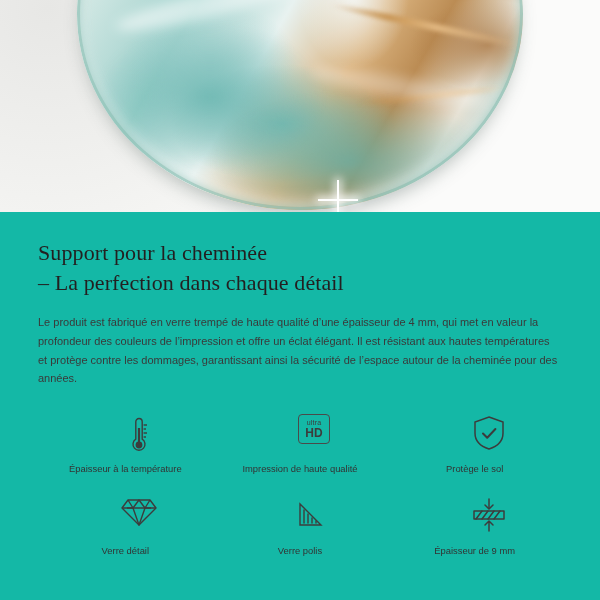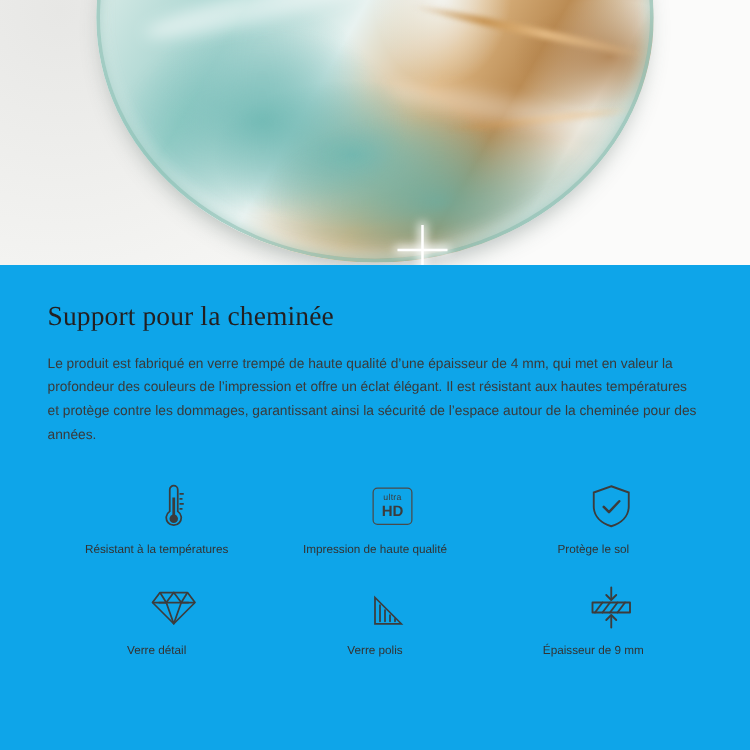--- a/index.html
+++ b/index.html
@@ -10,21 +10,21 @@
     width: 600px;
     height: 600px;
     background: #ffffff;
     font-family: "Liberation Sans", sans-serif;
     overflow: hidden;
   }
   .page {
     position: relative;
     width: 600px;
     height: 600px;
-    background: #0ea5e9;
+    background: #14b8a6;
     overflow: hidden;
   }
 
   
   .hero {
     position: relative;
     width: 600px;
     height: 212px;
     background: #f2f2f0;
     overflow: hidden;
@@ -145,21 +145,20 @@
   .feature {
     display: flex;
     flex-direction: column;
     align-items: center;
     justify-content: flex-start;
     padding: 4px 6px 6px 6px;
   }
   .feature-icon {
     height: 42px;
     display: flex;
-    align-items: center;
     justify-content: center;
     margin-bottom: 7px;
     padding-left: 28px;
   }
   .feature-label {
     font-size: 9.4px;
     color: #333333;
     text-align: center;
     line-height: 1.3;
   }
@@ -196,39 +195,40 @@
 
       <div class="plate-streak streak-3"></div>
       <div class="plate-edge"></div>
     </div>
     <div class="sparkle"></div>
   </div>
 
   <div class="content">
     <h1 class="headline">
       <span class="l1">Support pour la cheminée</span>
+      <span class="l2">– La perfection dans chaque détail</span>
     </h1>
 
     <p class="body-copy">Le produit est fabriqué en verre trempé de haute qualité d’une épaisseur de 4 mm, qui met en valeur la profondeur des couleurs de l’impression et offre un éclat élégant. Il est résistant aux hautes températures et protège contre les dommages, garantissant ainsi la sécurité de l’espace autour de la cheminée pour des années.</p>
 
     <div class="features">
 
       <div class="feature">
         <div class="feature-icon">
           <svg width="22" height="42" viewBox="0 0 22 42" fill="none" stroke="#3c3c3c" stroke-width="1.4">
             <path d="M11 4.5a3.2 3.2 0 0 0-3.2 3.2v17.4a6 6 0 1 0 6.4 0V7.7A3.2 3.2 0 0 0 11 4.5z"></path>
             <circle cx="11" cy="31" r="3.4" fill="#3c3c3c" stroke="none"></circle>
             <rect x="9.9" y="14" width="2.2" height="15" fill="#3c3c3c" stroke="none"></rect>
             <line x1="15.6" y1="11" x2="19" y2="11"></line>
             <line x1="15.6" y1="15" x2="18" y2="15"></line>
             <line x1="15.6" y1="19" x2="19" y2="19"></line>
             <line x1="15.6" y1="23" x2="18" y2="23"></line>
           </svg>
         </div>
-        <div class="feature-label">Résistant à la températures</div>
+        <div class="feature-label">Épaisseur à la température</div>
       </div>
 
       <div class="feature">
         <div class="feature-icon">
           <div class="ultrahd-box">
             <span class="u1">ultra</span>
             <span class="u2">HD</span>
           </div>
         </div>
         <div class="feature-label">Impression de haute qualité</div>

